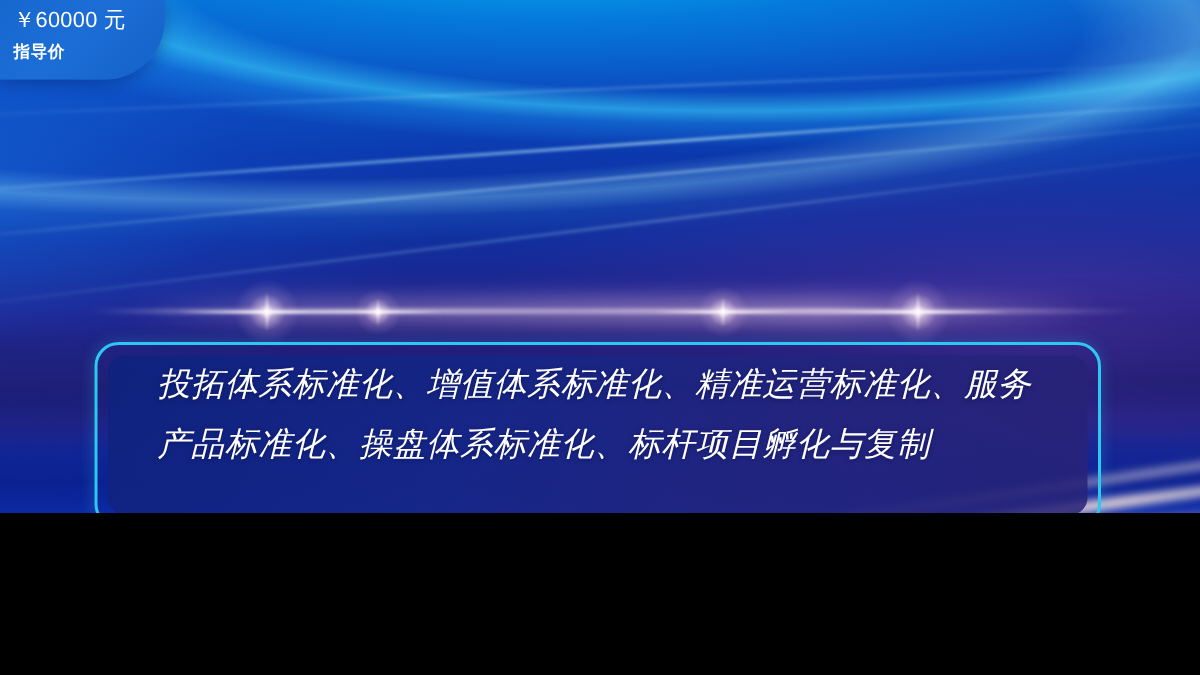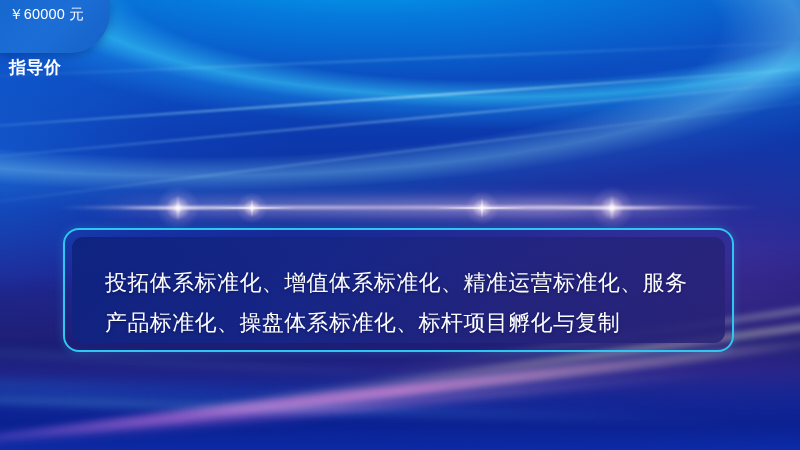--- a/index.html
+++ b/index.html
@@ -3,21 +3,21 @@
 <meta charset="utf-8">
 <style>
   html, body {
     margin: 0;
     padding: 0;
     background: #000;
   }
   #stage {
     position: relative;
     width: 800px;
-    height: 450px;
+    height: 342px;
     overflow: hidden;
     font-family: "Liberation Sans", "DejaVu Sans", sans-serif;
     
     background: #be185d;
   }
 
   
   .bg-layer { position: absolute; inset: 0; pointer-events: none; }
 
   
@@ -261,25 +261,24 @@
     box-sizing: border-box;
     z-index: 6;
   }
   .price-line1 {
     font-size: 14.5px;
     line-height: 20px;
     letter-spacing: 0.2px;
     white-space: nowrap;
   }
   .price-line2 {
-    font-size: 17px;
+    font-size: 11px;
     line-height: 22px;
     font-weight: 700;
     letter-spacing: 0.5px;
-    margin-top: 33px;
   }
 
   
   .title {
     position: absolute;
     left: 0; right: 0;
     top: 104px;
     text-align: center;
     z-index: 5;
   }
@@ -315,23 +314,24 @@
   .panel-inner {
     width: 100%; height: 100%;
     box-sizing: border-box;
     border-radius: 11px;
     background: linear-gradient(125deg,
       rgba(14,34,126,0.93) 0%,
       rgba(22,38,135,0.93) 38%,
       rgba(34,36,125,0.90) 66%,
       rgba(40,34,118,0.86) 100%);
     display: flex;
-    align-items: flex-end;
+    align-items: flex-start;
     justify-content: center;
     padding: 0 33px;
+    font-style: italic;
   }
   .panel-text {
     color: #ffffff;
     font-size: 22px;
     line-height: 40px;
     letter-spacing: 0.4px;
     text-align: left;
     font-family: "DejaVu Sans", "Liberation Sans", sans-serif;
     text-shadow: 0 1px 3px rgba(0,10,60,0.5);
   }

